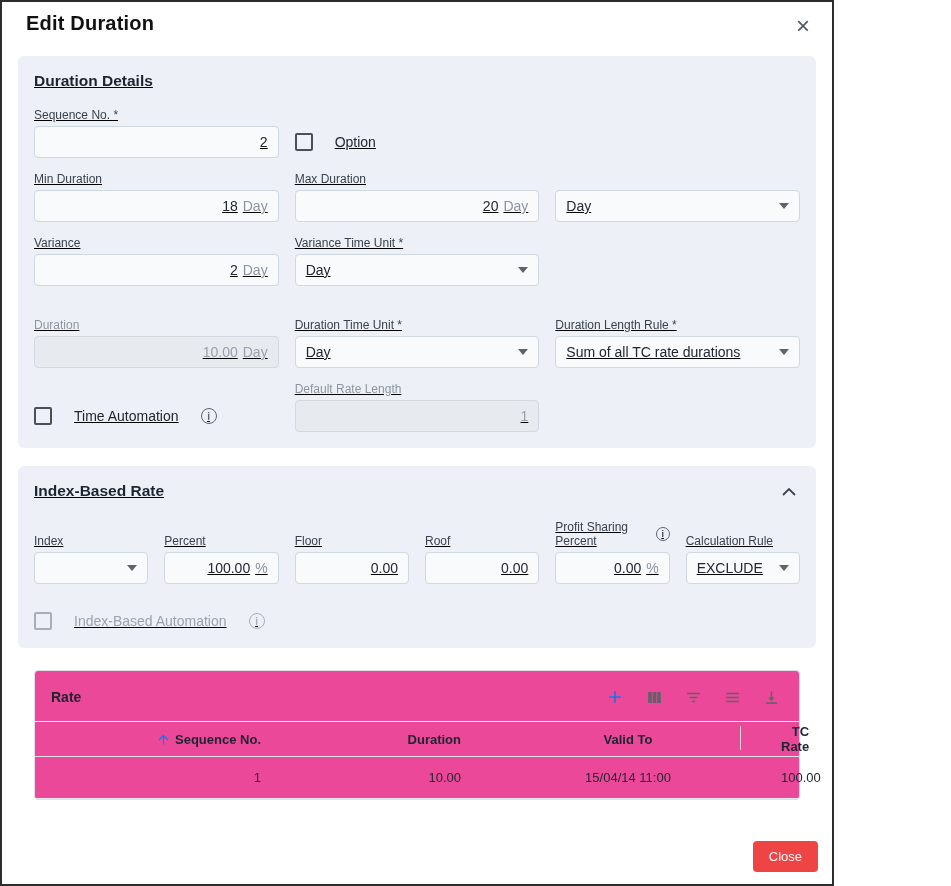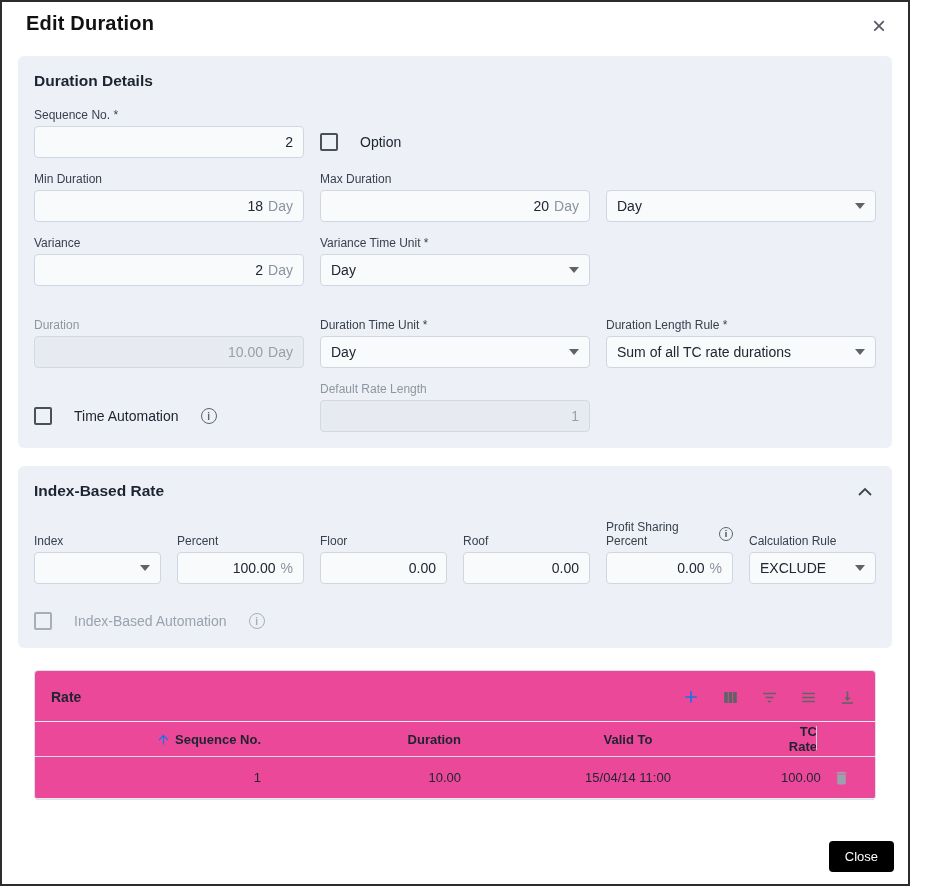--- a/index.html
+++ b/index.html
@@ -1,29 +1,29 @@
 <!DOCTYPE html>
 <html><head>
 <meta charset="utf-8">
 <style>
   * { box-sizing: border-box; }
   html,body { margin:0; padding:0; background:#ffffff; font-family:"Liberation Sans", sans-serif; }
   .dialog {
-    width:910px; height:886px; background:#fff;
+    width:834px; height:886px; background:#fff;
     border:2px solid #2d2d2d;
     display:flex; flex-direction:column;
     overflow:hidden;
   }
   
   .dialog-header { display:flex; justify-content:space-between; align-items:flex-start; padding:10px 20px 8px 24px; }
   .dialog-title { margin:0; font-size:20px; font-weight:700; color:#121212; letter-spacing:.2px; }
   .close-x { background:none; border:none; padding:2px; font-size:24px; line-height:1; color:#555b63; cursor:pointer; }
 
   
-  .panel { background:#edf1f7; border-radius:6px; margin:8px 16px 0 16px; padding:16px; }
+  .panel { background:#edf1f7; border-radius:6px; margin:8px 16px 0 16px; padding:16px;text-decoration:underline; }
   .panel-heading { margin:0 0 18px 0; font-size:15.5px; font-weight:700; color:#1c2430; }
   .panel-head-row { display:flex; justify-content:space-between; align-items:center; margin-bottom:20px; }
   .panel-head-row .panel-heading { margin:0; }
   .collapse-btn { background:none; border:none; padding:4px; cursor:pointer; display:flex; }
 
   .grid3 { display:grid; grid-template-columns:1fr 1fr 1fr; column-gap:16px; align-items:end; }
   .grid6 { display:grid; grid-template-columns:repeat(6,1fr); column-gap:16px; align-items:end; }
   .row + .row { margin-top:14px; }
   .gap-top { margin-top:32px !important; }
 
@@ -74,21 +74,21 @@
   .rt-cell.right { text-align:right; }
   .rt-cell.left { text-align:center; padding-left:14px; }
   .seq-head { display:flex; align-items:center; justify-content:flex-end; gap:4px; }
   .col-sep { position:absolute; right:58px; top:4px; width:1px; height:24px; background:#cfd4da; }
   .trash-cell { display:flex; justify-content:center; }
   .trash-btn { background:none; border:none; padding:2px; cursor:pointer; display:flex; }
 
   
   .dialog-footer { margin-top:auto; display:flex; justify-content:flex-end; padding:0 14px 12px 0; }
   .btn-primary {
-    background:#000000; color:#fff; border:none; border-radius:4px;
+    background:#ef4444; color:#fff; border:none; border-radius:4px;
     padding:8px 16px; font-size:13px; font-weight:500; cursor:pointer;
     font-family:"Liberation Sans", sans-serif;
   }
 </style>
 </head>
 <body>
 
 <div class="dialog">
 
   <div class="dialog-header">

